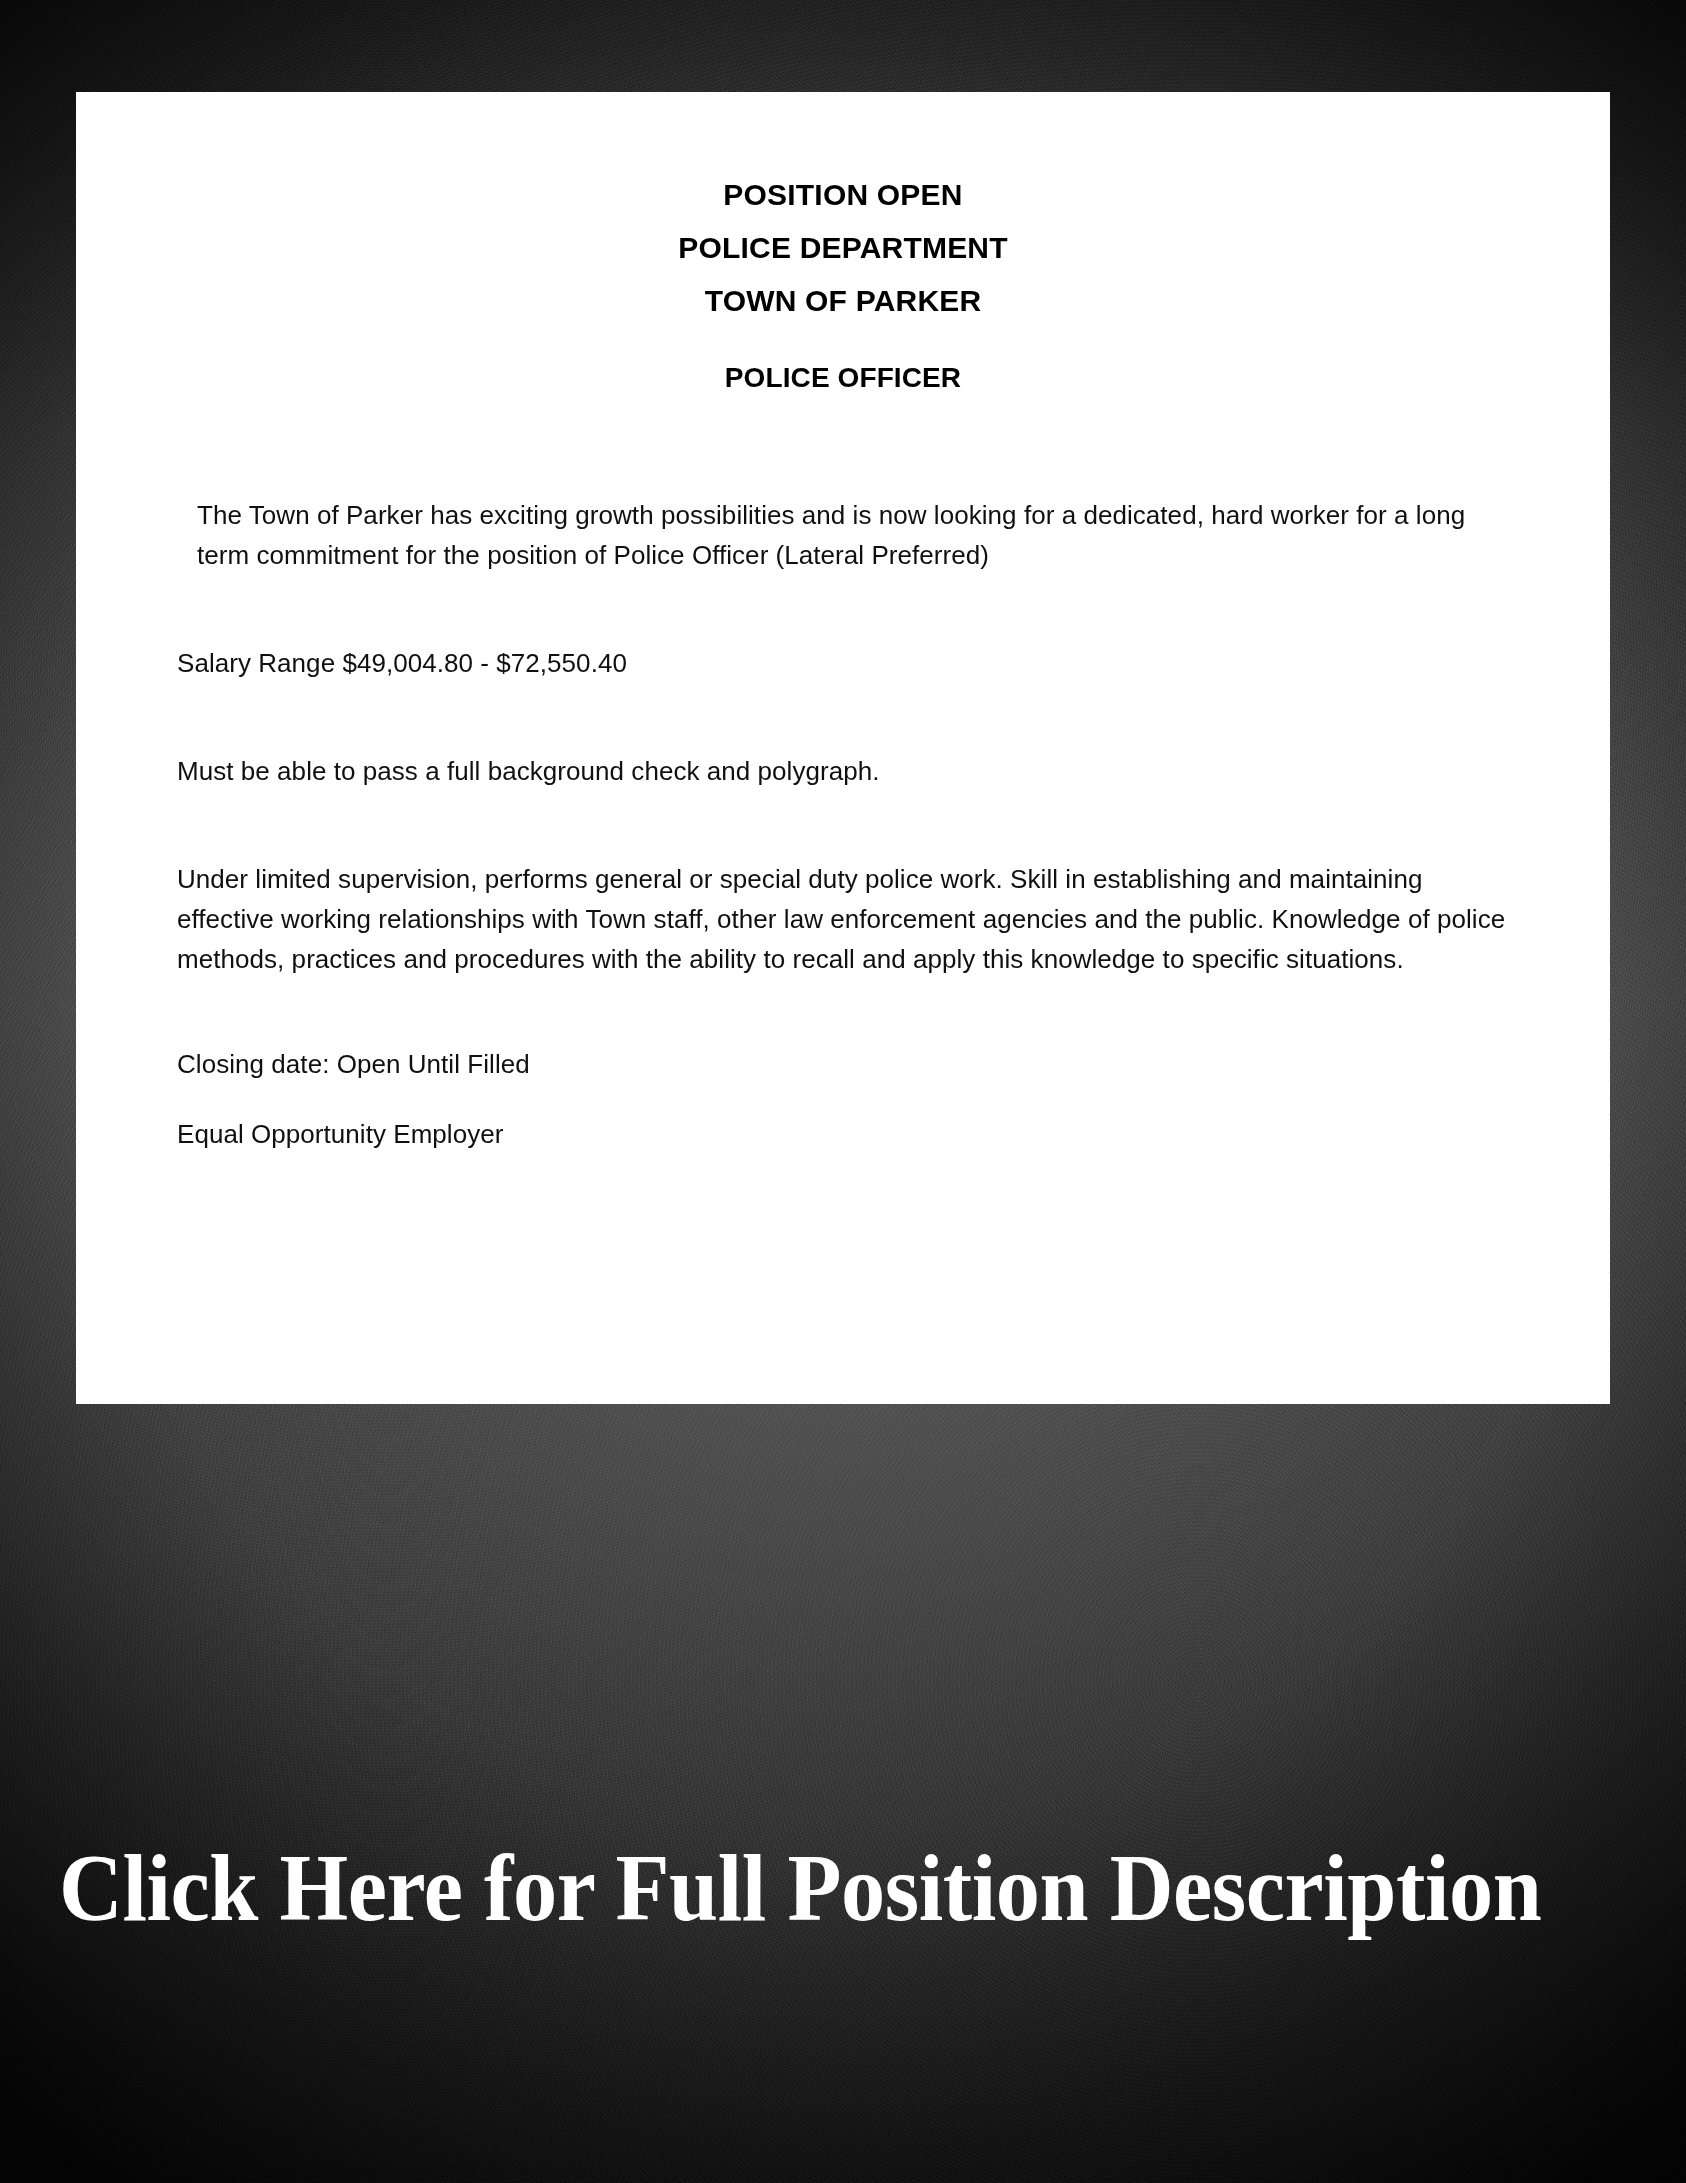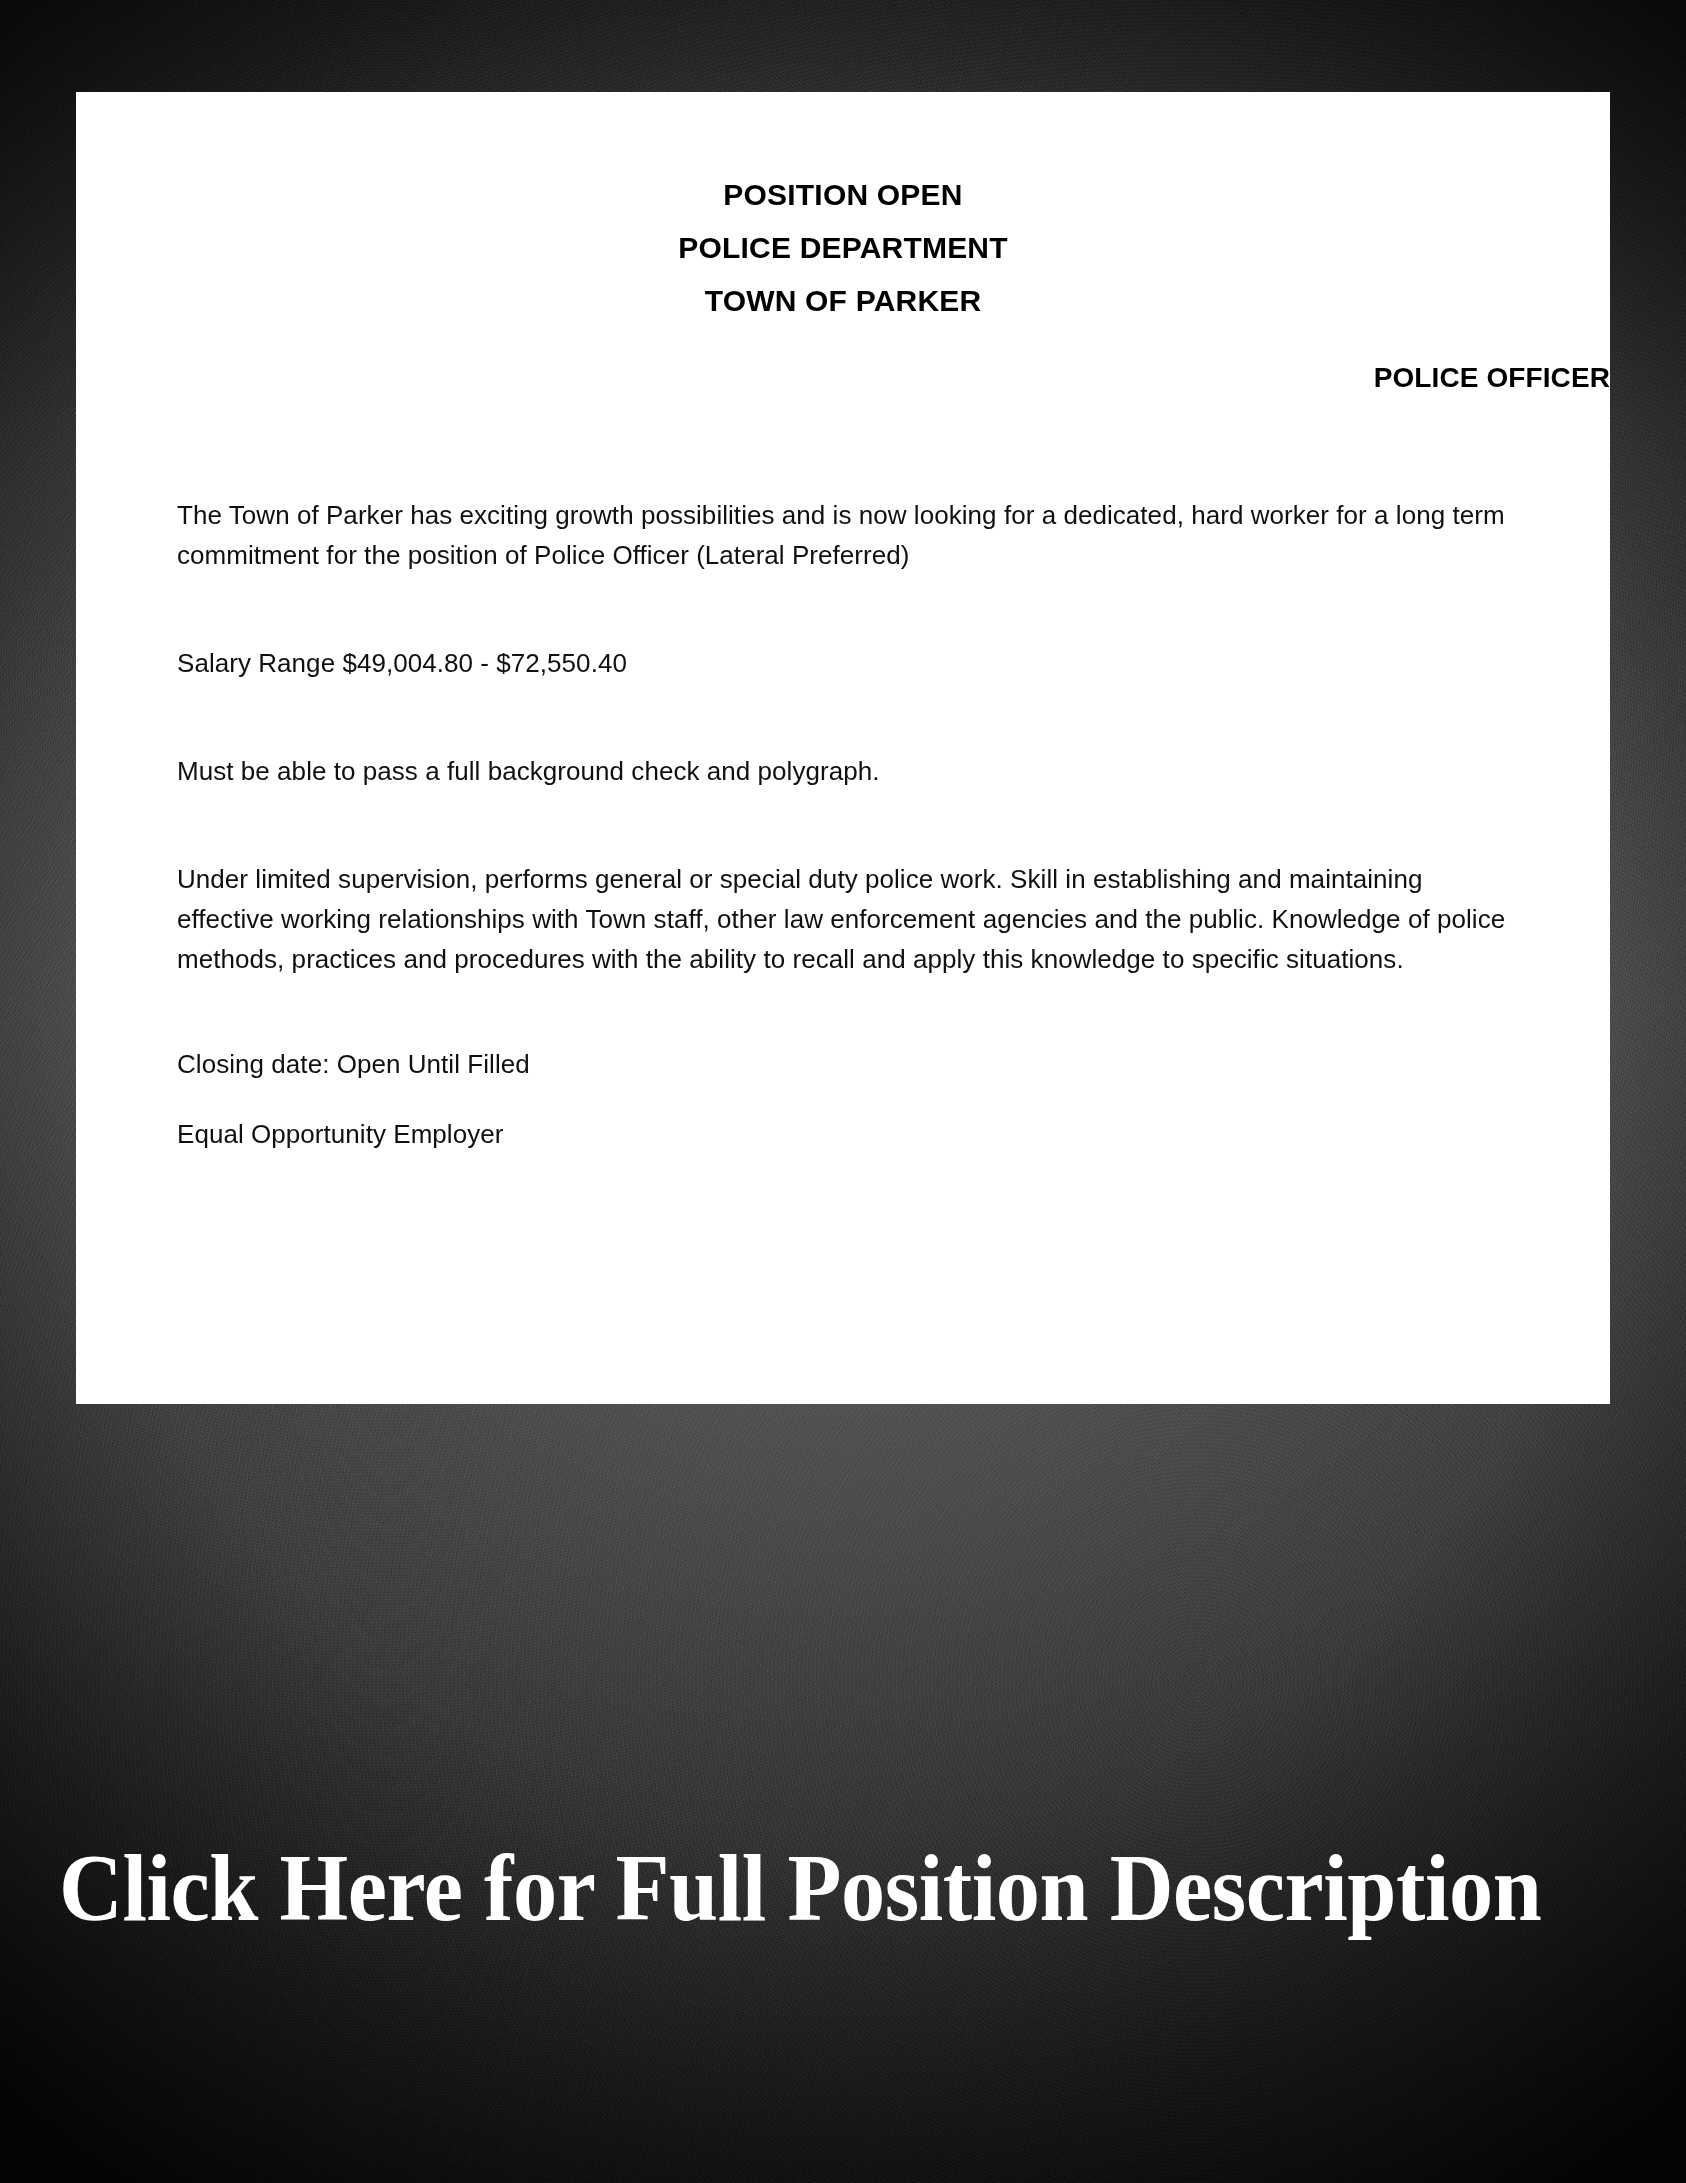--- a/index.html
+++ b/index.html
@@ -75,40 +75,39 @@
   #heading-1 { margin-top: 76px; }
   #subtitle {
     font-family: "Liberation Sans", sans-serif;
     font-weight: bold;
     font-size: 28px;
     line-height: 34px;
     color: #000;
     margin: 0;
     padding-top: 34px;
     letter-spacing: 0.1px;
-    text-align: right;
   }
 
   
   #body-copy {
     position: absolute;
     left: 101px;
     top: 403px;
     width: 1339px;
   }
   .para {
     font-family: "Liberation Sans", sans-serif;
     font-size: 26px;
     line-height: 40px;
     color: #101010;
     margin: 0;
     letter-spacing: 0.05px;
   }
   .gap-lg { margin-top: 68px; }
-  .gap-sm { margin-top: 0; }
+  .gap-sm { margin-top: 0; margin-left: 20px; }
   .gap-xl { margin-top: 65px; }
   .gap-tight { margin-top: 30px; }
 
   
   #banner {
     position: absolute;
     left: 0;
     top: 1840px;
     width: 100%;
     text-align: left;

